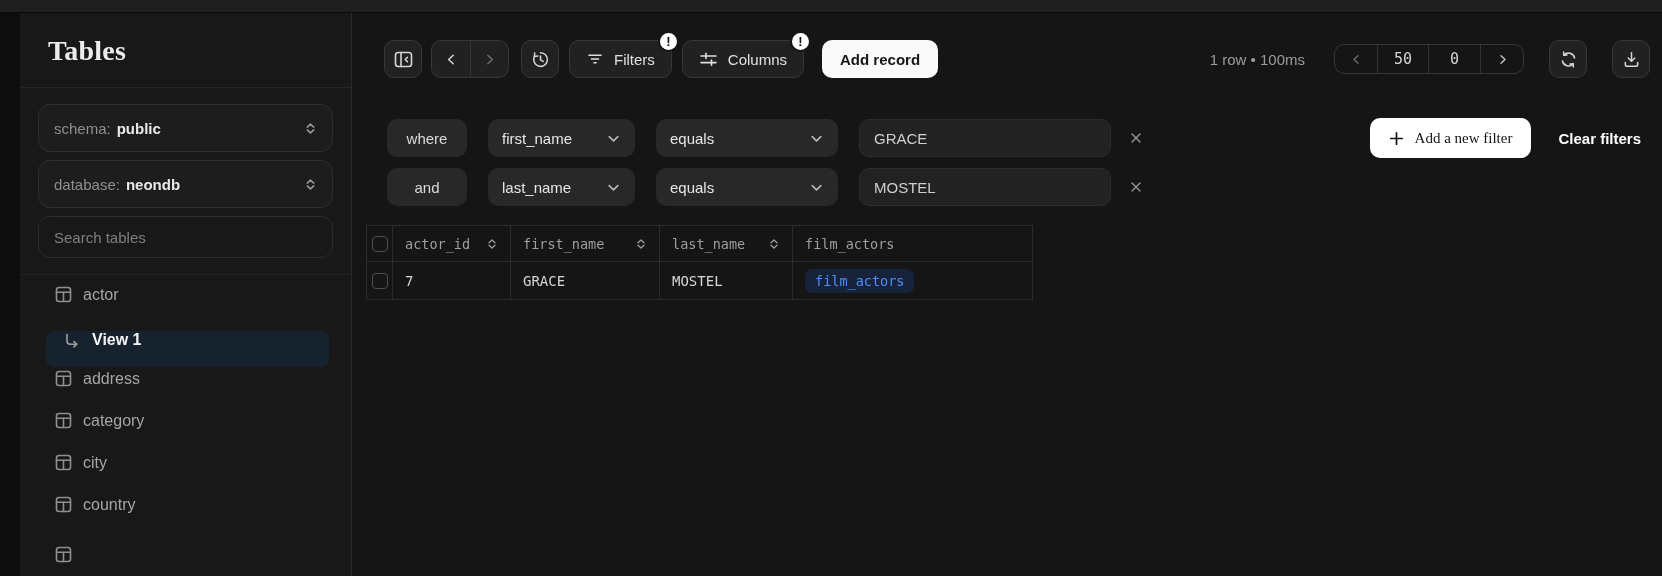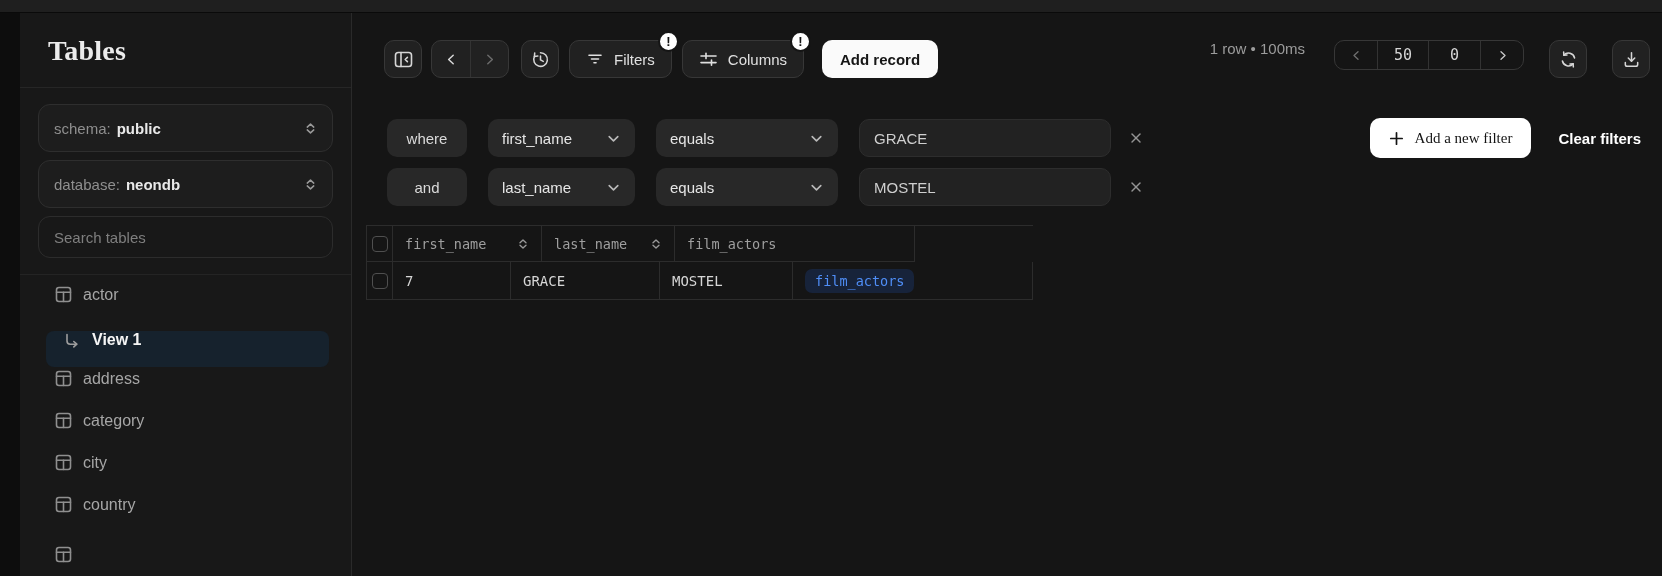--- a/index.html
+++ b/index.html
@@ -69,21 +69,21 @@
   .nav-half.disabled { color: #6a6a6a; }
   .labeled-btn { position: relative; gap: 10px; padding: 0 16px; font-size: 15px; color: #e0e0e0; }
   .badge {
     position: absolute; top: -10px; right: -8px; width: 21px; height: 21px;
     border-radius: 50%; background: #ffffff; color: #141414;
     font-weight: 700; font-size: 13px; display: flex; align-items: center; justify-content: center;
     border: 2px solid #151515;
   }
   .btn-primary { background: #fafafa; border: none; color: #161616; font-weight: 600; font-size: 15px; padding: 0 18px; }
 
-  .toolbar-right { margin-left: auto; display: flex; align-items: flex-start; gap: 15px; }
+  .toolbar-right { margin-left: auto; display: flex; align-items: center; gap: 15px; }
   .result-meta { color: #9c9c9c; font-size: 15px; margin-right: 14px; }
   .pager { display: flex; align-items: stretch; height: 30px; border: 1px solid #373737; border-radius: 10px; overflow: hidden; }
   .pager-arrow { width: 42px; display: flex; align-items: center; justify-content: center; color: #c9c9c9; cursor: pointer; }
   .pager-arrow.dim { color: #6f6f6f; }
   .pager-cell {
     min-width: 52px; padding: 0 10px; display: flex; align-items: center; justify-content: center;
     font-size: 15px; color: #d6d6d6; border-left: 1px solid #333333; border-right: 1px solid #333333;
   }
   .pager-cell + .pager-cell { border-left: none; }
   .toolbar-right .icon-btn { margin-left: 10px; }
@@ -455,20 +455,29 @@
         </button>
       </div>
 
     </div>
 
     <div class="dtable mono">
       <div class="dt-row dt-head">
         <div class="dt-cell col-cb">
           <div class="cb"></div>
         </div>
+        <div class="dt-cell col-0">
+          <span class="hname">actor_id</span>
+          <span class="sort">
+            <svg width="12" height="14" viewBox="0 0 14 15">
+                <polyline points="3.5,6 7,2.8 10.5,6"></polyline>
+                <polyline points="3.5,9 7,12.2 10.5,9"></polyline>
+              </svg>
+          </span>
+        </div>
         <div class="dt-cell col-1">
           <span class="hname">first_name</span>
           <span class="sort">
             <svg width="12" height="14" viewBox="0 0 14 15">
                 <polyline points="3.5,6 7,2.8 10.5,6"></polyline>
                 <polyline points="3.5,9 7,12.2 10.5,9"></polyline>
               </svg>
           </span>
         </div>
         <div class="dt-cell col-2">

